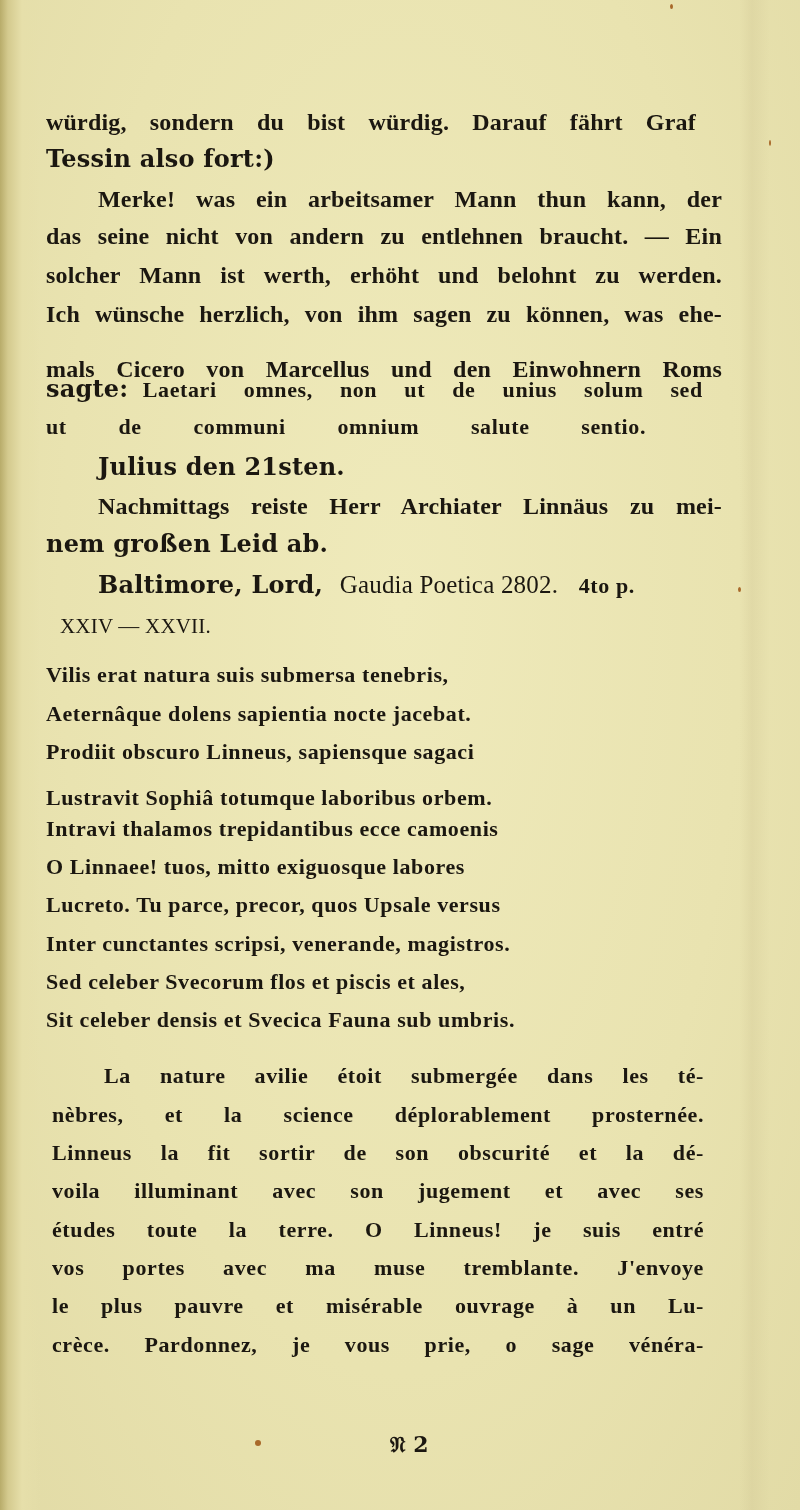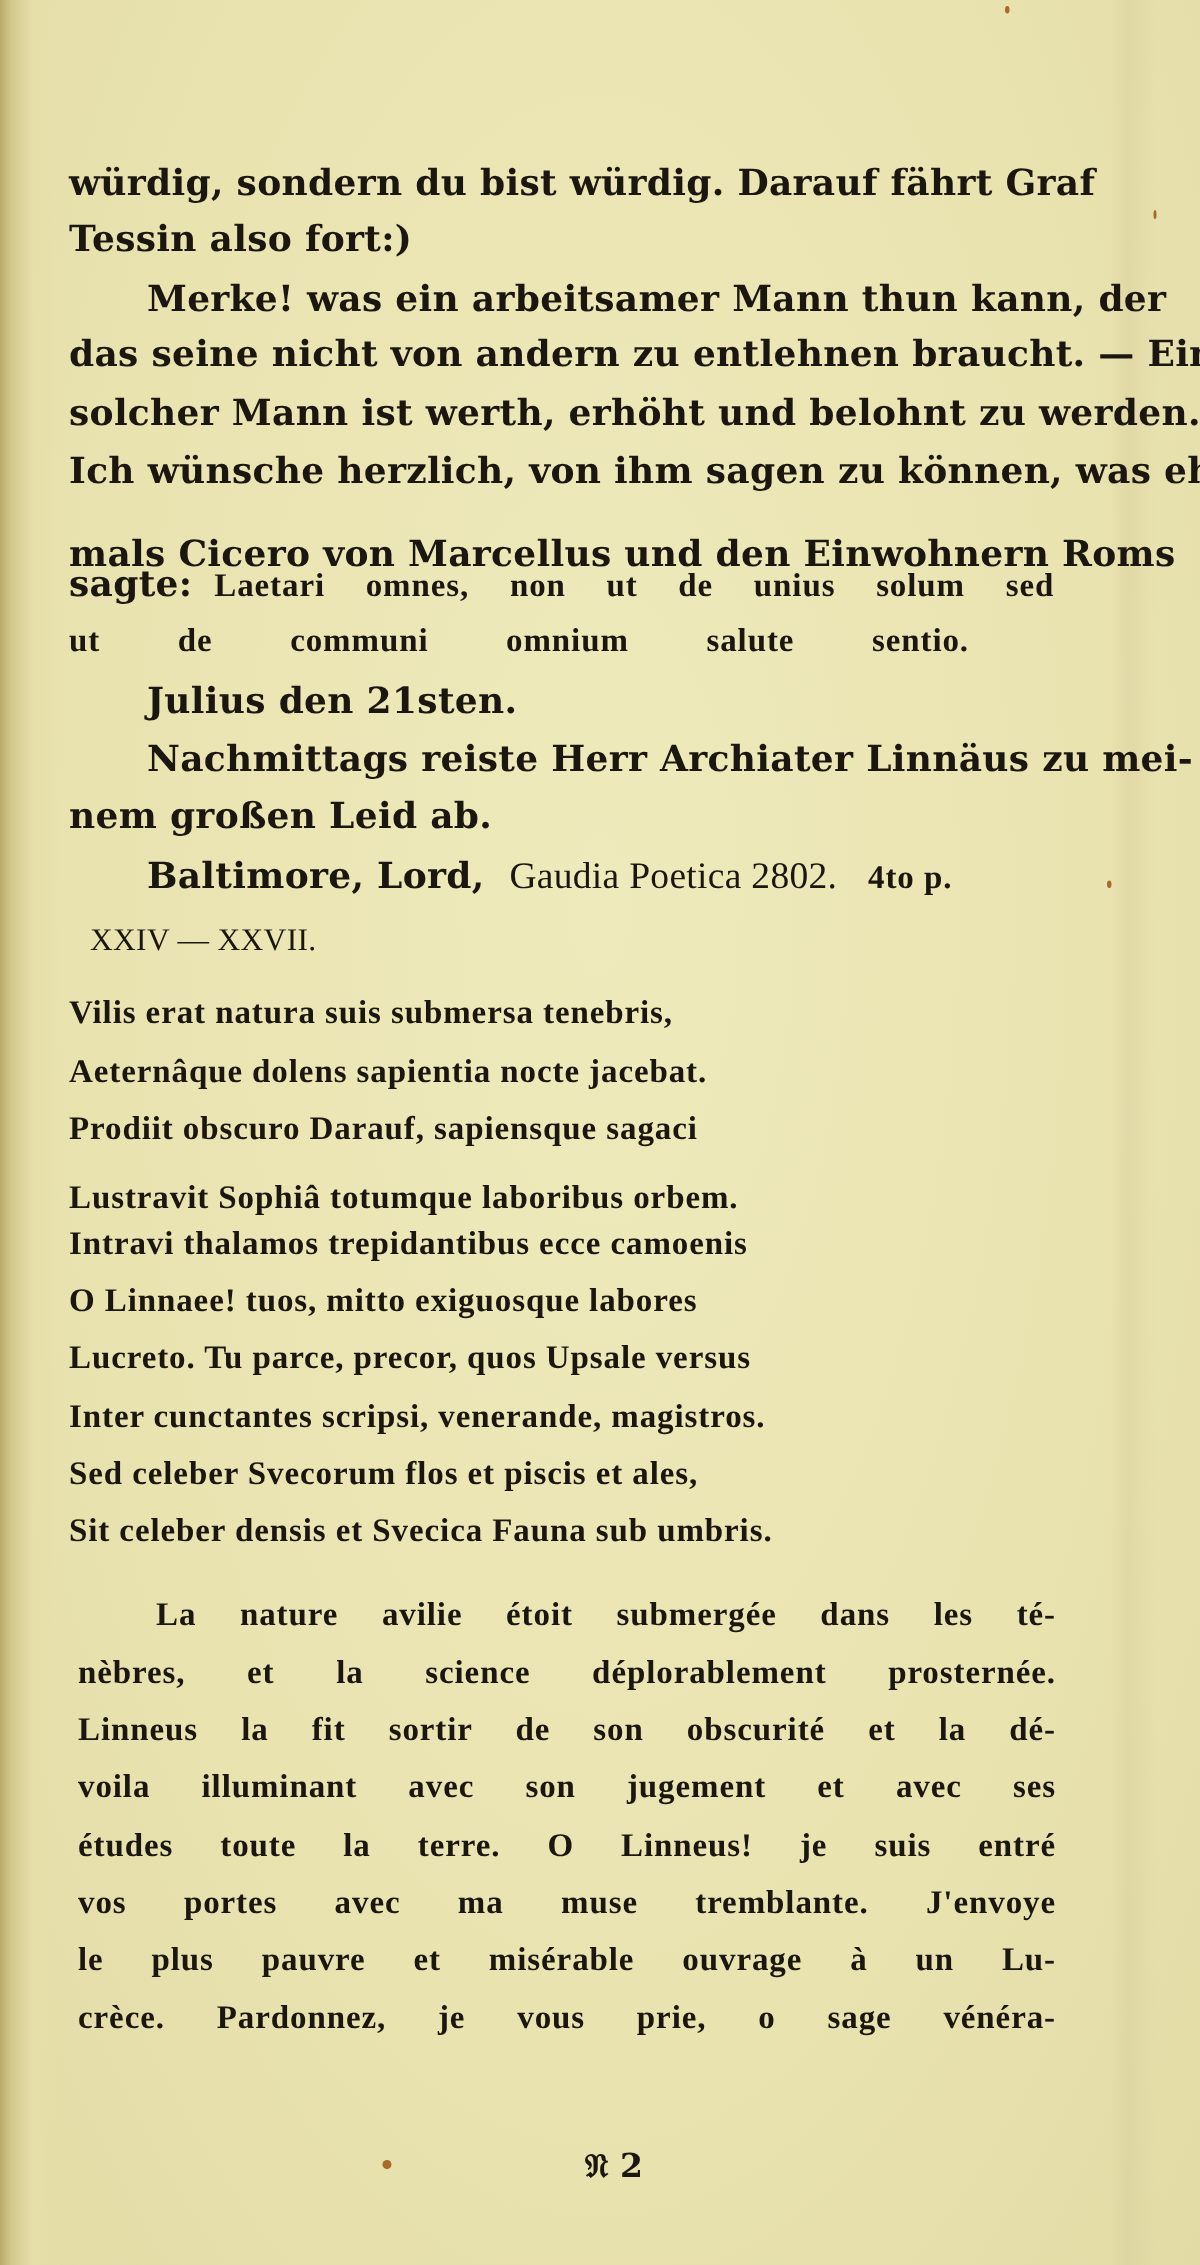--- a/index.html
+++ b/index.html
@@ -68,20 +68,21 @@
       top: 1431px;
       left: 390px;
       font-family: "DejaVu Serif", serif;
       font-size: 22px;
       font-weight: bold;
     }
     .justify {
       display: inline-block;
       text-align: justify;
       text-align-last: justify;
+      font-family: Liberation Serif, serif;
     }
     .speck {
       position: absolute;
       border-radius: 50%;
       background: #a8692a;
     }
   </style>
 </head>
 <body>
 
@@ -124,21 +125,21 @@
       <span>Baltimore, Lord,</span>
       <span class="antiqua-light" style="margin-left:8px;">Gaudia Poetica 2802.</span>
       <span class="antiqua" style="margin-left:12px;">4to p.</span>
     </div>
     <div class="line antiqua-light" style="top:616px; font-size:21px;margin-left:14px;">XXIV — XXVII.</div>
   </div>
 
   <div class="text-block antiqua" style="top:0;">
     <div class="line" style="top:664px;">Vilis erat natura suis submersa tenebris,</div>
     <div class="line" style="top:703px;">Aeternâque dolens sapientia nocte jacebat.</div>
-    <div class="line" style="top:741px;">Prodiit obscuro Darauf, sapiensque sagaci</div>
+    <div class="line" style="top:741px;">Prodiit obscuro Linneus, sapiensque sagaci</div>
     <div class="line" style="top:787px;">Lustravit Sophiâ totumque laboribus orbem.</div>
     <div class="line" style="top:818px;text-align:center;">Intravi thalamos trepidantibus ecce camoenis</div>
     <div class="line" style="top:856px;">O Linnaee! tuos, mitto exiguosque labores</div>
     <div class="line" style="top:894px;">Lucreto. Tu parce, precor, quos Upsale versus</div>
     <div class="line" style="top:933px;">Inter cunctantes scripsi, venerande, magistros.</div>
     <div class="line" style="top:971px;">Sed celeber Svecorum flos et piscis et ales,</div>
     <div class="line" style="top:1009px;">Sit celeber densis et Svecica Fauna sub umbris.</div>
   </div>
 
   <div class="text-block antiqua" style="top:0; left:52px;">

